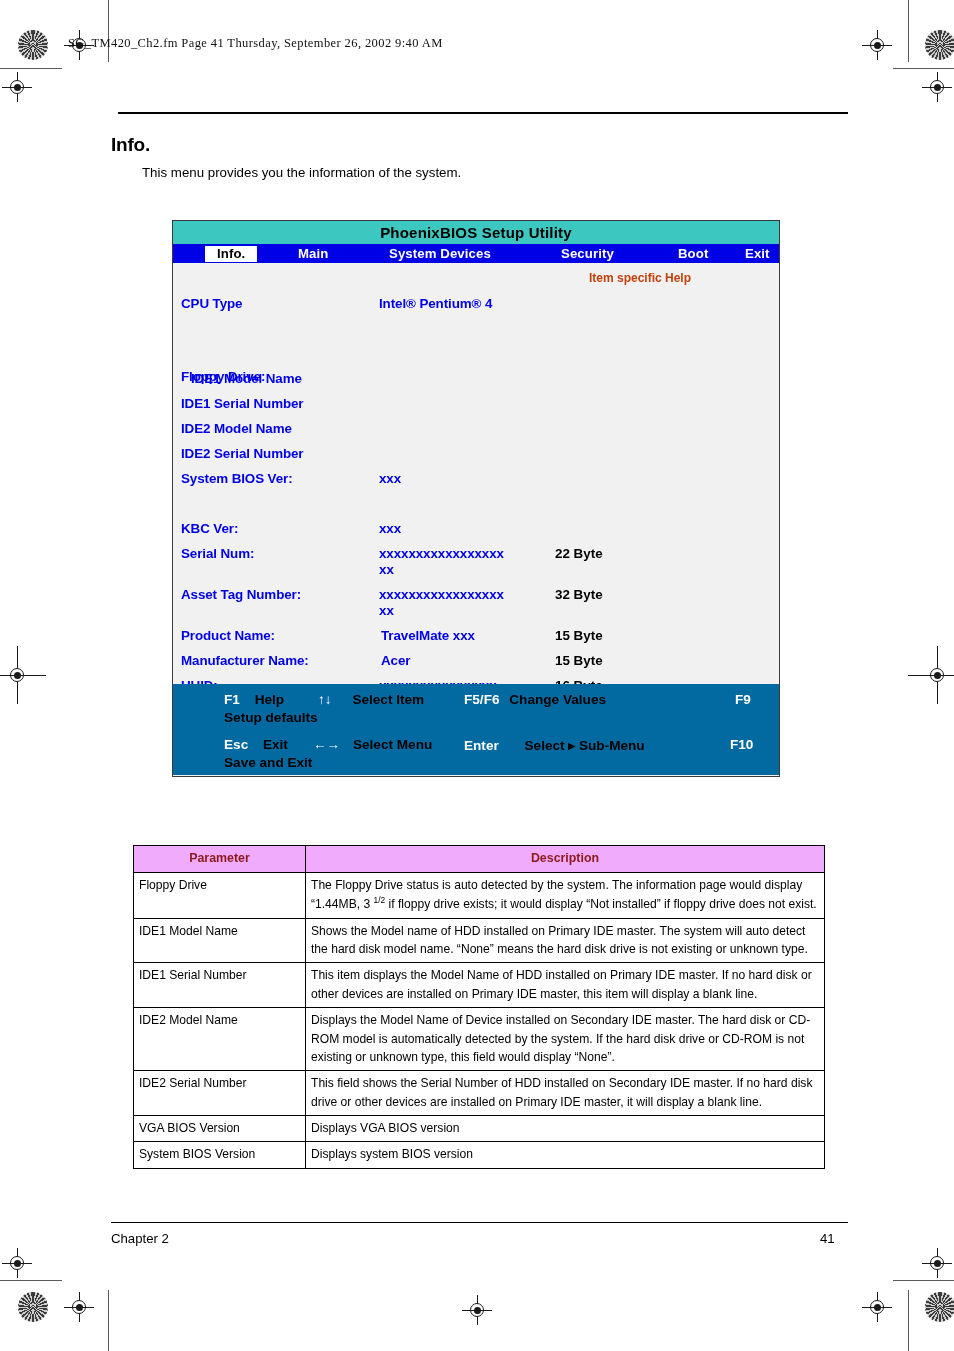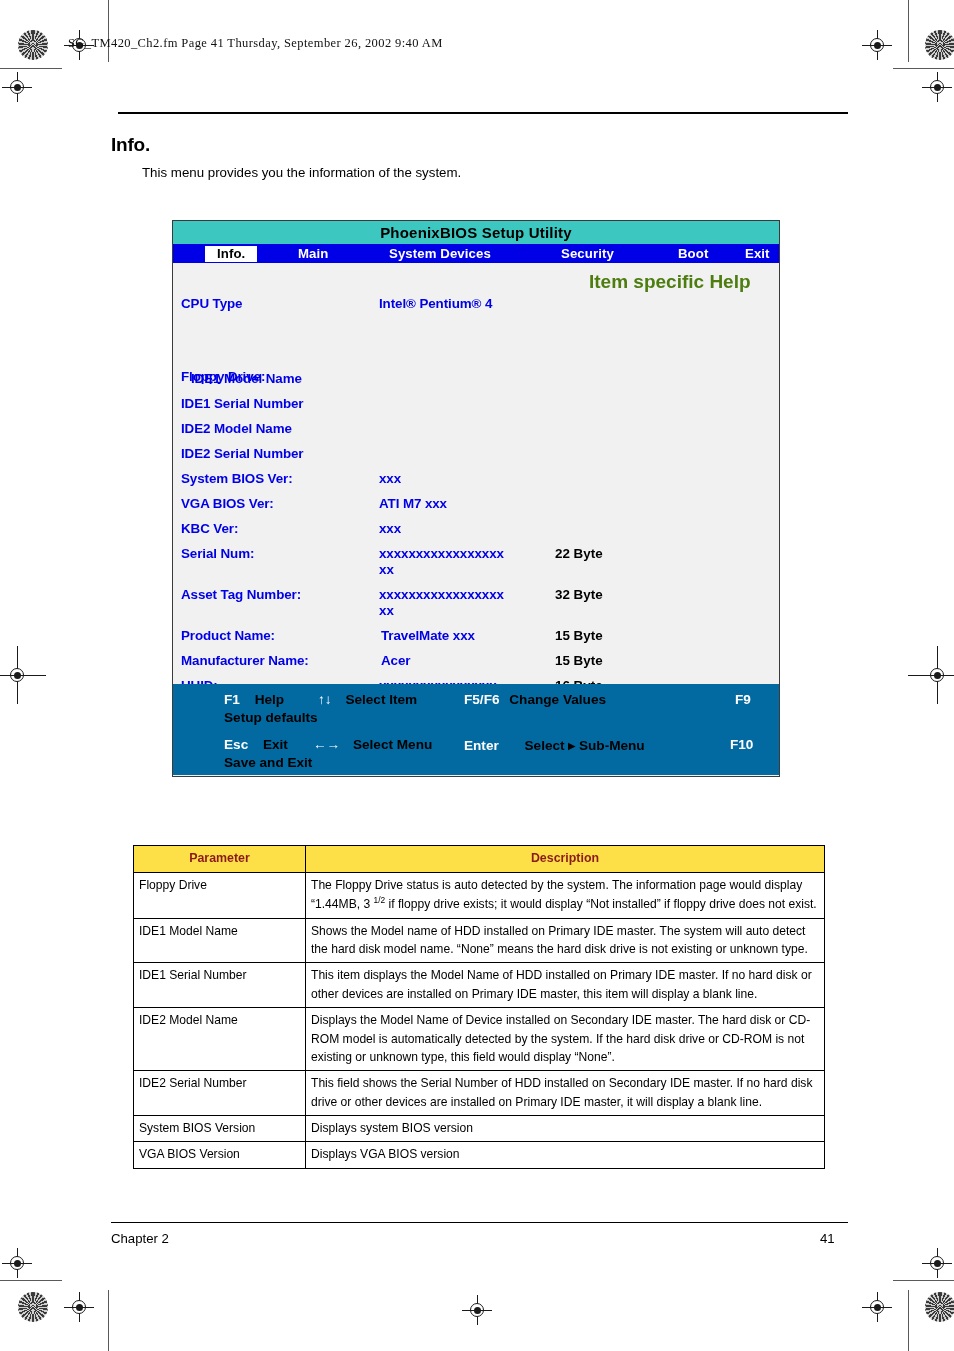--- a/index.html
+++ b/index.html
@@ -154,23 +154,23 @@
 
   .bios-body {
     position: relative;
     height: 421px;
     background: #f1f1f1;
   }
   .help-hdr {
     position: absolute;
     left: 416px;
     top: 8px;
-    font-size: 19px;
-    font-weight: bold;
-    color: #4d7c0f;
+    font-size: 12px;
+    font-weight: bold;
+    color: #c2410c;
     white-space: nowrap;
   }
   .row {
     position: absolute;
     left: 8px;
     right: 4px;
     height: 17px;
     white-space: nowrap;
   }
   .lbl {
@@ -230,21 +230,21 @@
     table-layout: fixed;
     font-size: 12.1px;
   }
   .ptable th, .ptable td {
     border: 1px solid #000000;
     vertical-align: top;
     padding: 3px 5px 4px 5px;
     line-height: 1.52;
   }
   .ptable thead th {
-    background: #fde047;
+    background: #f0abfc;
     color: #8b1a1a;
     font-weight: bold;
     text-align: center;
     font-size: 12.4px;
     padding: 3px 4px 4px 4px;
   }
   .ptable col.c1 { width: 172px; }
   .ptable td.param { white-space: nowrap; }
   sup.frac { font-size: 8.4px; vertical-align: super; }
 
@@ -379,24 +379,20 @@
     <div class="row" style="top:183px;">
       <span class="lbl">IDE2 Serial Number</span>
       <span class="val"></span>
     </div>
 
     <div class="row" style="top:208px;">
       <span class="lbl">System BIOS Ver:</span>
       <span class="val">xxx</span>
     </div>
 
-    <div class="row" style="top:233px;">
-      <span class="lbl">VGA BIOS Ver:</span>
-      <span class="val">ATI M7 xxx</span>
-    </div>
 
     <div class="row" style="top:258px;">
       <span class="lbl">KBC Ver:</span>
       <span class="val">xxx</span>
     </div>
 
     <div class="row" style="top:283px;">
       <span class="lbl">Serial Num:</span>
       <span class="val">xxxxxxxxxxxxxxxxx</span>
       <span class="byte">22 Byte</span>
@@ -434,21 +430,21 @@
 
   </div>
 
   <div class="bios-foot">
     <span class="fk" style="left:51px; top:8px;">
       <span class="key">F1</span>
       <span class="txt" style="margin-left:11px;">Help</span>
     </span>
     <span class="fk" style="left:145px; top:8px;">
       <span class="key">↑↓</span>
-      <span class="txt" style="margin-left:10px;">Select Item</span>
+      <span class="txt" style="margin-left:17px;">Select Item</span>
     </span>
     <span class="fk" style="left:291px; top:8px;">
       <span class="key">F5/F6</span>
       <span class="txt" style="margin-left:6px;">Change Values</span>
     </span>
     <span class="fk" style="left:562px; top:8px;">
       <span class="key">F9</span>
     </span>
     <span class="fk" style="left:51px; top:26px;">
       <span class="txt">Setup defaults</span>
@@ -501,25 +497,25 @@
     </tr>
     <tr>
       <td class="param">IDE2 Model Name</td>
       <td>Displays the Model Name of Device installed on Secondary IDE master. The hard disk or CD-ROM model is automatically detected by the system. If the hard disk drive or CD-ROM is not existing or unknown type, this field would display “None”.</td>
     </tr>
     <tr>
       <td class="param">IDE2 Serial Number</td>
       <td>This field shows the Serial Number of HDD installed on Secondary IDE master. If no hard disk drive or other devices are installed on Primary IDE master, it will display a blank line.</td>
     </tr>
     <tr>
+      <td class="param">VGA BIOS Version</td>
+      <td>Displays VGA BIOS version</td>
+    </tr>
+    <tr>
       <td class="param">System BIOS Version</td>
       <td>Displays system BIOS version</td>
-    </tr>
-    <tr>
-      <td class="param">VGA BIOS Version</td>
-      <td>Displays VGA BIOS version</td>
     </tr>
   </tbody>
 </table>
 
 <div class="rule-bottom"></div>
 <div class="foot-left">Chapter 2</div>
 <div class="foot-right">41</div>
 
 </body></html>

